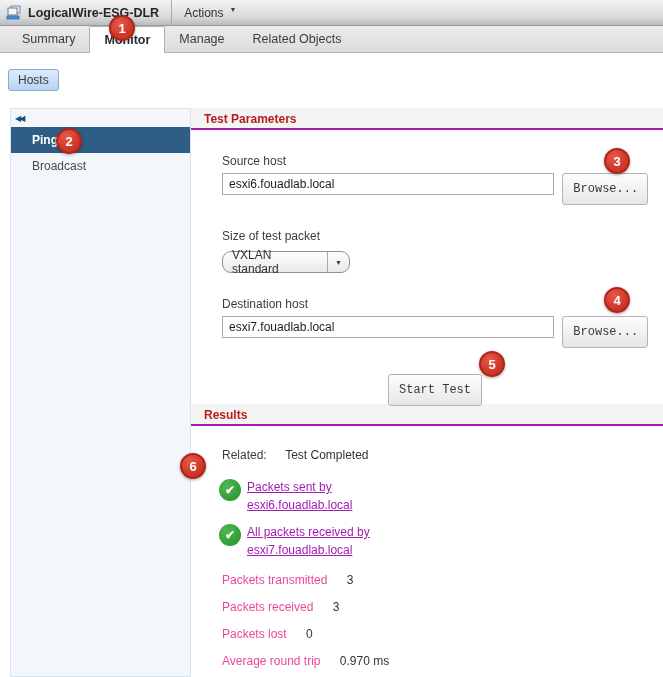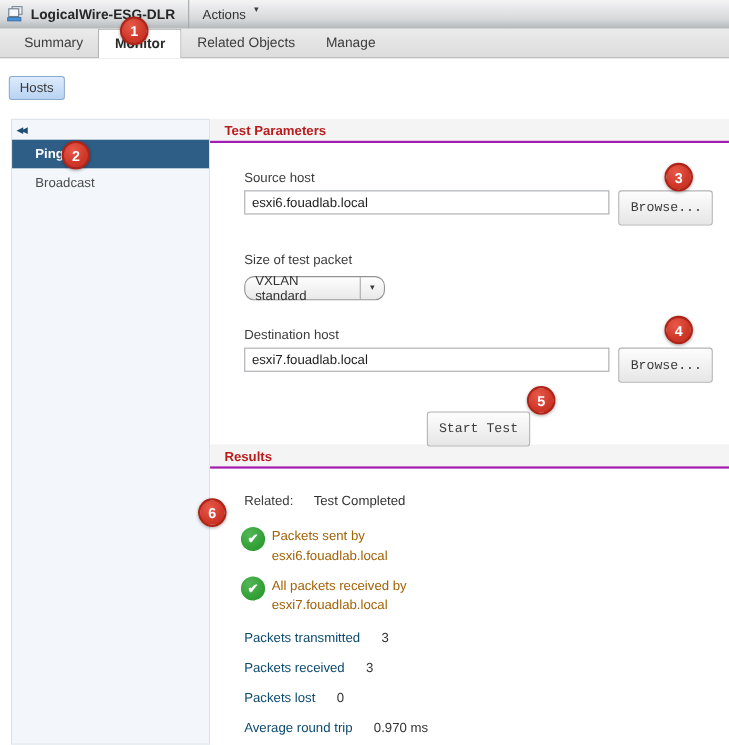--- a/index.html
+++ b/index.html
@@ -99,25 +99,25 @@
 
   .check-row { display:flex; margin-top:16px; padding-left:28px; }
   .check-row + .check-row { margin-top:9px; }
   .check-icon {
     width:22px; height:22px; border-radius:50%;
     background:radial-gradient(circle at 35% 30%, #52b656, #2f9e33 70%, #28912c);
     color:#fff; font-size:12px; font-weight:bold;
     display:flex; align-items:center; justify-content:center;
     flex:0 0 auto; margin-right:6px; margin-top:1px;
   }
-  .check-text { line-height:18px; color:#a16207; }
+  .check-text { line-height:18px; color:#a21caf;text-decoration:underline; }
 
   .stats { margin-top:14px; padding-left:31px; }
   .stat-row { margin-bottom:13px; line-height:14px; }
-  .stat-label { color:#0c4a6e; }
+  .stat-label { color:#ec4899; }
   .stat-value { color:#333; margin-left:16px; }
 
   
   .badge {
     position:absolute; width:26px; height:26px; border-radius:50%;
     background:radial-gradient(circle at 38% 30%, #e8594a, #d03a2b 55%, #c02c1e);
     border:2px solid #ad2418;
     box-shadow:0 1px 3px rgba(0,0,0,0.35);
     color:#fff; font-weight:bold; font-size:13px;
     display:flex; align-items:center; justify-content:center;
@@ -137,22 +137,22 @@
   <span class="header-sep"></span>
   <span class="actions">
     <span>Actions</span>
     <span class="caret">▼</span>
   </span>
 </div>
 
 <div class="tabbar">
   <span class="tab">Summary</span>
   <span class="tab selected">Monitor</span>
+  <span class="tab">Manage</span>
   <span class="tab">Related Objects</span>
-  <span class="tab">Manage</span>
 </div>
 
 <button class="hosts-btn">Hosts</button>
 
 <div class="toc">
   <div class="toc-collapse">◀◀</div>
   <div class="toc-item selected">Ping</div>
   <div class="toc-item">Broadcast</div>
 </div>
 

